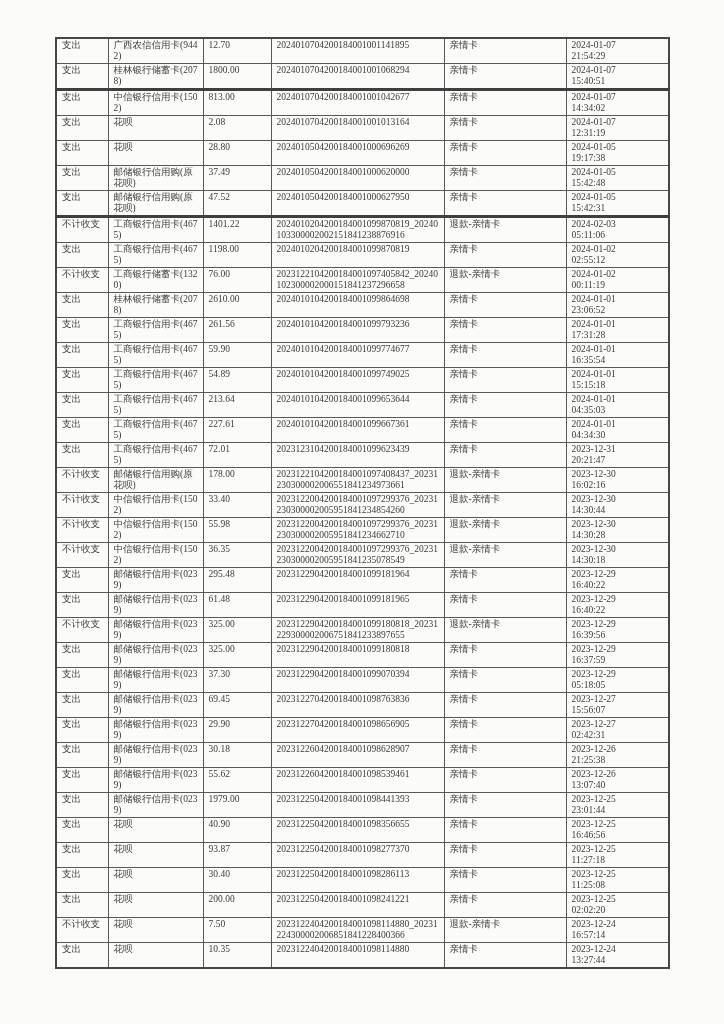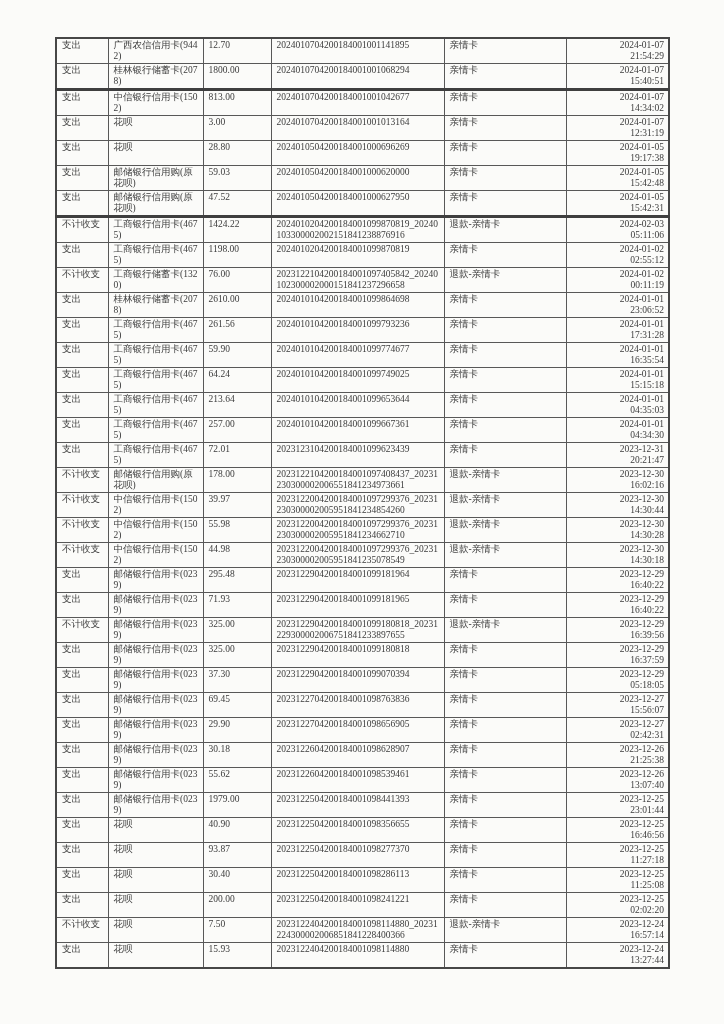--- a/index.html
+++ b/index.html
@@ -29,21 +29,20 @@
     font-size: 9.5px;
     line-height: 11px;
     color: #3b3b3b;
     vertical-align: top;
     word-break: break-all;
     overflow: hidden;
   }
   table.txn td.col-datetime {
     white-space: pre-line;
     word-break: normal;
-    text-align: right;
   }
   table.txn tr.segment-start td {
     border-top: 3px solid #3f3f3f;
   }
 </style>
 </head>
 <body>
 
 <div class="page">
   <table class="txn">
@@ -79,57 +78,57 @@
           <td class="col-account">中信银行信用卡(1502)</td>
           <td class="col-amount">813.00</td>
           <td class="col-transaction_id">2024010704200184001001042677</td>
           <td class="col-tag">亲情卡</td>
           <td class="col-datetime">2024-01-07
 14:34:02</td>
         </tr>
         <tr>
           <td class="col-type">支出</td>
           <td class="col-account">花呗</td>
-          <td class="col-amount">3.00</td>
+          <td class="col-amount">2.08</td>
           <td class="col-transaction_id">2024010704200184001001013164</td>
           <td class="col-tag">亲情卡</td>
           <td class="col-datetime">2024-01-07
 12:31:19</td>
         </tr>
         <tr>
           <td class="col-type">支出</td>
           <td class="col-account">花呗</td>
           <td class="col-amount">28.80</td>
           <td class="col-transaction_id">2024010504200184001000696269</td>
           <td class="col-tag">亲情卡</td>
           <td class="col-datetime">2024-01-05
 19:17:38</td>
         </tr>
         <tr>
           <td class="col-type">支出</td>
           <td class="col-account">邮储银行信用购(原花呗)</td>
-          <td class="col-amount">59.03</td>
+          <td class="col-amount">37.49</td>
           <td class="col-transaction_id">2024010504200184001000620000</td>
           <td class="col-tag">亲情卡</td>
           <td class="col-datetime">2024-01-05
 15:42:48</td>
         </tr>
         <tr>
           <td class="col-type">支出</td>
           <td class="col-account">邮储银行信用购(原花呗)</td>
           <td class="col-amount">47.52</td>
           <td class="col-transaction_id">2024010504200184001000627950</td>
           <td class="col-tag">亲情卡</td>
           <td class="col-datetime">2024-01-05
 15:42:31</td>
         </tr>
         <tr class="segment-start">
           <td class="col-type">不计收支</td>
           <td class="col-account">工商银行信用卡(4675)</td>
-          <td class="col-amount">1424.22</td>
+          <td class="col-amount">1401.22</td>
           <td class="col-transaction_id">2024010204200184001099870819_20240103300002002151841238876916</td>
           <td class="col-tag">退款-亲情卡</td>
           <td class="col-datetime">2024-02-03
 05:11:06</td>
         </tr>
         <tr>
           <td class="col-type">支出</td>
           <td class="col-account">工商银行信用卡(4675)</td>
           <td class="col-amount">1198.00</td>
           <td class="col-transaction_id">2024010204200184001099870819</td>
@@ -169,39 +168,39 @@
           <td class="col-account">工商银行信用卡(4675)</td>
           <td class="col-amount">59.90</td>
           <td class="col-transaction_id">2024010104200184001099774677</td>
           <td class="col-tag">亲情卡</td>
           <td class="col-datetime">2024-01-01
 16:35:54</td>
         </tr>
         <tr>
           <td class="col-type">支出</td>
           <td class="col-account">工商银行信用卡(4675)</td>
-          <td class="col-amount">64.24</td>
+          <td class="col-amount">54.89</td>
           <td class="col-transaction_id">2024010104200184001099749025</td>
           <td class="col-tag">亲情卡</td>
           <td class="col-datetime">2024-01-01
 15:15:18</td>
         </tr>
         <tr>
           <td class="col-type">支出</td>
           <td class="col-account">工商银行信用卡(4675)</td>
           <td class="col-amount">213.64</td>
           <td class="col-transaction_id">2024010104200184001099653644</td>
           <td class="col-tag">亲情卡</td>
           <td class="col-datetime">2024-01-01
 04:35:03</td>
         </tr>
         <tr>
           <td class="col-type">支出</td>
           <td class="col-account">工商银行信用卡(4675)</td>
-          <td class="col-amount">257.00</td>
+          <td class="col-amount">227.61</td>
           <td class="col-transaction_id">2024010104200184001099667361</td>
           <td class="col-tag">亲情卡</td>
           <td class="col-datetime">2024-01-01
 04:34:30</td>
         </tr>
         <tr>
           <td class="col-type">支出</td>
           <td class="col-account">工商银行信用卡(4675)</td>
           <td class="col-amount">72.01</td>
           <td class="col-transaction_id">2023123104200184001099623439</td>
@@ -214,57 +213,57 @@
           <td class="col-account">邮储银行信用购(原花呗)</td>
           <td class="col-amount">178.00</td>
           <td class="col-transaction_id">2023122104200184001097408437_20231230300002006551841234973661</td>
           <td class="col-tag">退款-亲情卡</td>
           <td class="col-datetime">2023-12-30
 16:02:16</td>
         </tr>
         <tr>
           <td class="col-type">不计收支</td>
           <td class="col-account">中信银行信用卡(1502)</td>
-          <td class="col-amount">39.97</td>
+          <td class="col-amount">33.40</td>
           <td class="col-transaction_id">2023122004200184001097299376_20231230300002005951841234854260</td>
           <td class="col-tag">退款-亲情卡</td>
           <td class="col-datetime">2023-12-30
 14:30:44</td>
         </tr>
         <tr>
           <td class="col-type">不计收支</td>
           <td class="col-account">中信银行信用卡(1502)</td>
           <td class="col-amount">55.98</td>
           <td class="col-transaction_id">2023122004200184001097299376_20231230300002005951841234662710</td>
           <td class="col-tag">退款-亲情卡</td>
           <td class="col-datetime">2023-12-30
 14:30:28</td>
         </tr>
         <tr>
           <td class="col-type">不计收支</td>
           <td class="col-account">中信银行信用卡(1502)</td>
-          <td class="col-amount">44.98</td>
+          <td class="col-amount">36.35</td>
           <td class="col-transaction_id">2023122004200184001097299376_20231230300002005951841235078549</td>
           <td class="col-tag">退款-亲情卡</td>
           <td class="col-datetime">2023-12-30
 14:30:18</td>
         </tr>
         <tr>
           <td class="col-type">支出</td>
           <td class="col-account">邮储银行信用卡(0239)</td>
           <td class="col-amount">295.48</td>
           <td class="col-transaction_id">2023122904200184001099181964</td>
           <td class="col-tag">亲情卡</td>
           <td class="col-datetime">2023-12-29
 16:40:22</td>
         </tr>
         <tr>
           <td class="col-type">支出</td>
           <td class="col-account">邮储银行信用卡(0239)</td>
-          <td class="col-amount">71.93</td>
+          <td class="col-amount">61.48</td>
           <td class="col-transaction_id">2023122904200184001099181965</td>
           <td class="col-tag">亲情卡</td>
           <td class="col-datetime">2023-12-29
 16:40:22</td>
         </tr>
         <tr>
           <td class="col-type">不计收支</td>
           <td class="col-account">邮储银行信用卡(0239)</td>
           <td class="col-amount">325.00</td>
           <td class="col-transaction_id">2023122904200184001099180818_20231229300002006751841233897655</td>
@@ -376,21 +375,21 @@
           <td class="col-account">花呗</td>
           <td class="col-amount">7.50</td>
           <td class="col-transaction_id">2023122404200184001098114880_20231224300002006851841228400366</td>
           <td class="col-tag">退款-亲情卡</td>
           <td class="col-datetime">2023-12-24
 16:57:14</td>
         </tr>
         <tr>
           <td class="col-type">支出</td>
           <td class="col-account">花呗</td>
-          <td class="col-amount">15.93</td>
+          <td class="col-amount">10.35</td>
           <td class="col-transaction_id">2023122404200184001098114880</td>
           <td class="col-tag">亲情卡</td>
           <td class="col-datetime">2023-12-24
 13:27:44</td>
         </tr>
       </tbody>
   </table>
 </div>
 
 </body></html>

